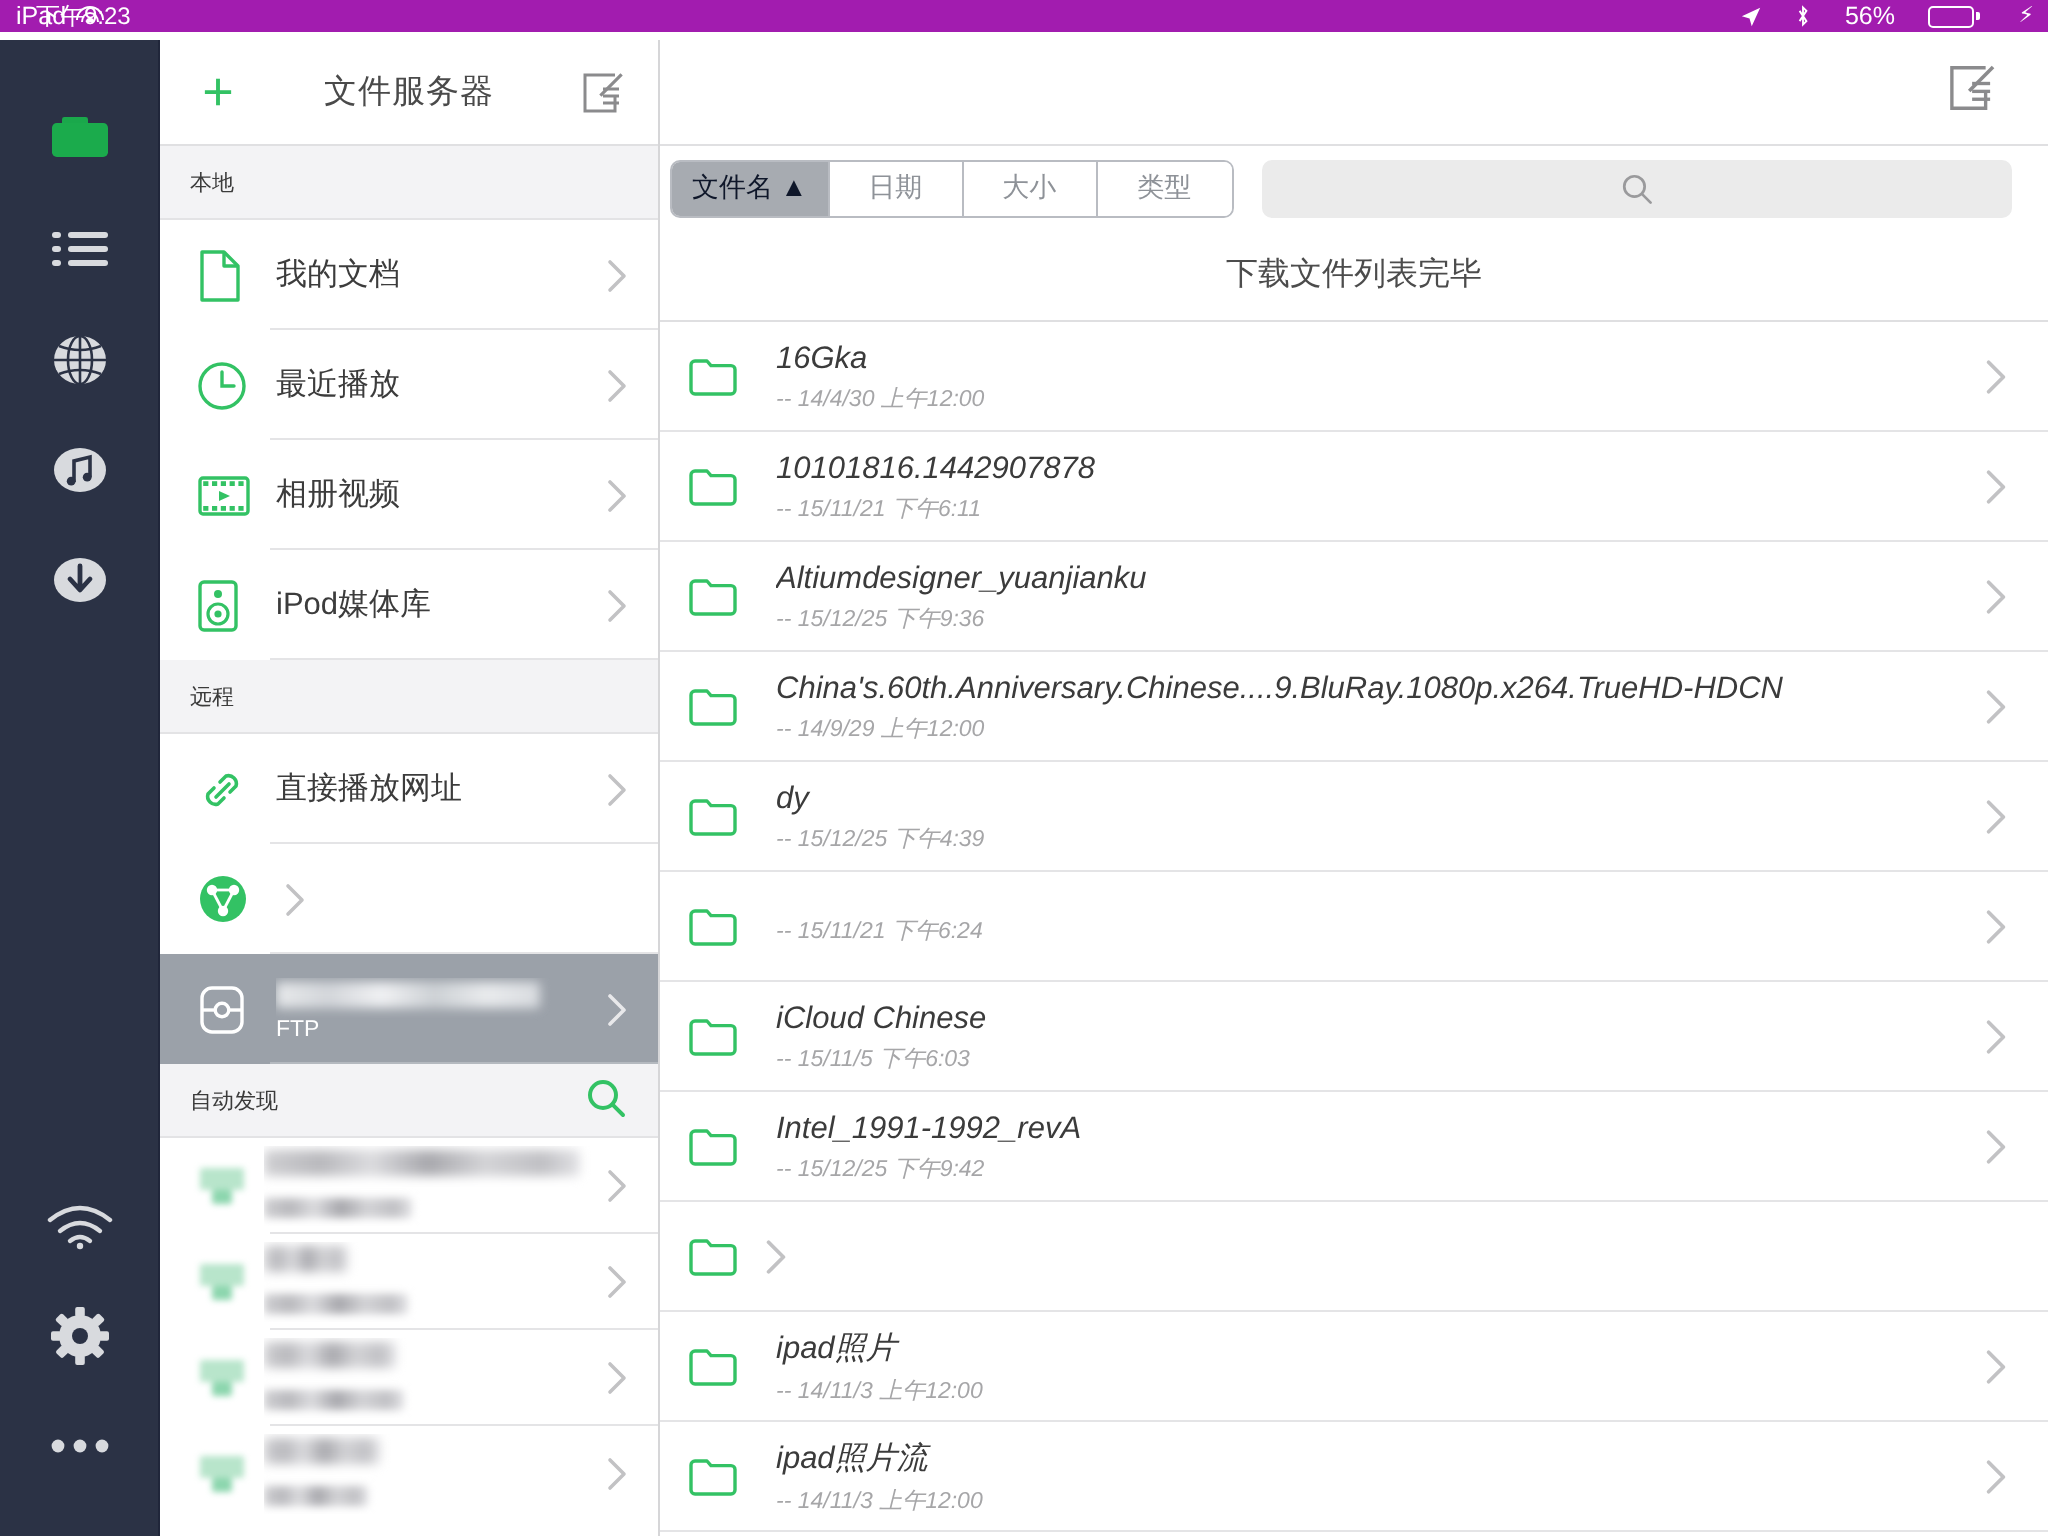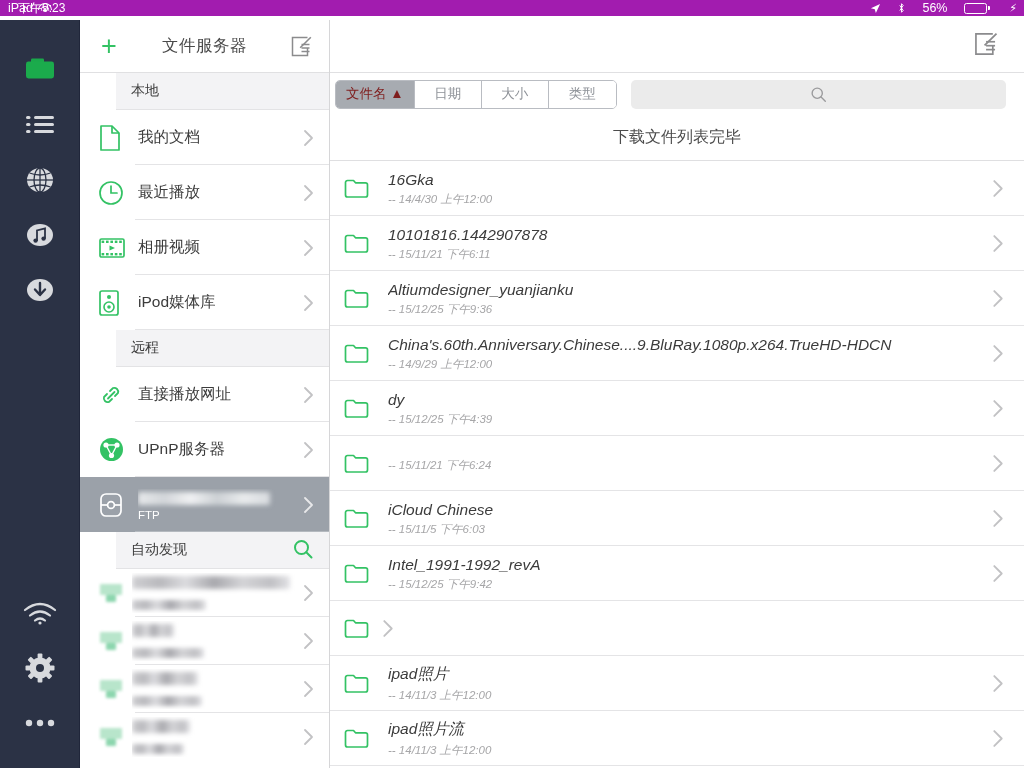--- a/index.html
+++ b/index.html
@@ -52,23 +52,22 @@
   .sb-header{
     height:53px; display:flex; align-items:center; justify-content:space-between;
     padding:0 16px; background:#fff; border-bottom:1px solid #e0e0e2;
   }
   .sb-title{ font-size:16.5px; color:#4a4a4a; letter-spacing:.5px; flex:1; text-align:center; }
   .sb-plus{ width:26px; font-size:27px; line-height:1; color:#33c264; font-weight:300; text-align:center; cursor:pointer;}
   .sb-compose{ width:26px; display:flex; justify-content:flex-end; cursor:pointer; }
 
   .sec-header{
     height:37px; background:#f3f3f5; display:flex; align-items:center; justify-content:space-between;
-    padding:0 15px; font-size:14px; color:#3b3b3b;
+    padding:0 15px; font-size:11px; color:#3b3b3b;
     border-bottom:1px solid #e3e3e5;
-    margin-left:36px;
   }
   .row{
     height:55px; display:flex; align-items:center; padding:0 12px 0 18px;
     background:#fff; position:relative; cursor:pointer;
   }
   .row::after{
     content:""; position:absolute; left:55px; right:0; bottom:0; height:1px; background:#e4e4e6;
   }
   .row:last-child::after{ display:none; }
   .row-ic{ width:40px; flex:0 0 40px; display:flex; align-items:center; }
@@ -105,21 +104,21 @@
     height:42px; display:flex; align-items:center; gap:14px; padding:0 18px 0 5px;
     background:#fff;
   }
   .segmented{ display:flex; height:29px; border:1px solid #b9bcc2; border-radius:5px; overflow:hidden; }
   .seg{
     min-width:67px; padding:0 10px; display:flex; align-items:center; justify-content:center;
     font-size:13.5px; color:#8e9298; background:#fff; border-right:1px solid #b9bcc2; cursor:pointer;
     white-space:nowrap;
   }
   .seg:last-child{ border-right:none; }
-  .seg.active{ background:#a7abb1; color:#7f1d1d; }
+  .seg.active{ background:#a7abb1; color:#0f172a; }
   .searchfield{
     flex:1; height:29px; background:#ebebeb; border-radius:5px;
     display:flex; align-items:center; justify-content:center; cursor:text;
   }
   .status-line{
     height:46px; display:flex; align-items:center; justify-content:center;
     font-size:16px; color:#4c4c4c; border-bottom:1px solid #dfdfe1; background:#fff;
   }
   .file-row{
     height:55px; display:flex; align-items:center; padding:0 16px 0 14px;
@@ -370,21 +369,20 @@
               <circle cx="19" cy="9" r="2.6"></circle>
               <circle cx="13.5" cy="19.5" r="2.6"></circle>
           </g>
           <g stroke="#fff" stroke-width="1.4">
             <line x1="8" y1="9" x2="19" y2="9"></line>
               <line x1="19" y1="9" x2="13.5" y2="19.5"></line>
             <line x1="8" y1="9" x2="13.5" y2="19.5"></line>
           </g>
         </svg>
       </div>
-      <div class="row-txt">UPnP服务器</div>
       <div class="chev">
         <svg width="11" height="18" viewBox="0 0 11 18">
             <path d="M2 2 L9 9 L2 16" fill="none" stroke="currentColor" stroke-width="1.8" stroke-linecap="round" stroke-linejoin="round"></path>
           </svg>
       </div>
     </div>
 
     <div class="row selected">
       <div class="row-ic">
         <svg width="26" height="28" viewBox="0 0 26 28">

